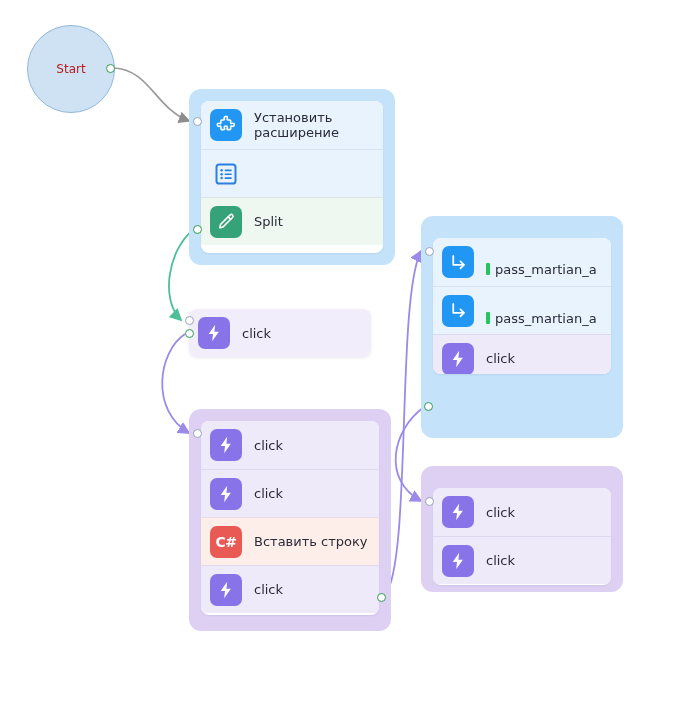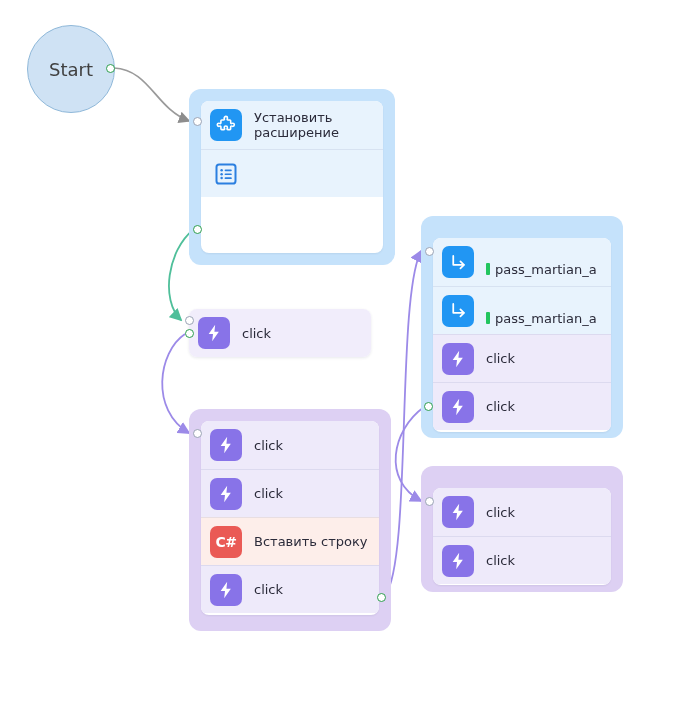--- a/index.html
+++ b/index.html
@@ -9,21 +9,21 @@
     overflow:hidden;position:relative;
   }
   #canvas{position:absolute;left:0;top:0;width:688px;height:708px;}
   #edges{position:absolute;left:0;top:0;width:688px;height:708px;pointer-events:none;}
 
   
   .start-node{
     position:absolute;border-radius:50%;
     background:#cfe2f4;border:1px solid #8fb8d9;
     display:flex;align-items:center;justify-content:center;
-    color:#404040;font-size:18px;
+    color:#b91c1c;font-size:12px;
   }
 
   
   .group{position:absolute;border-radius:12px;}
   .group.blue{background:#c5e2fb;}
   .group.purple{background:#ddd0f3;}
 
   
   .card{
     position:absolute;border-radius:8px;overflow:hidden;
@@ -131,20 +131,29 @@
             <circle cx="8.6" cy="9.3" r="1.25" fill="#2b7fe0"></circle>
             <circle cx="8.6" cy="13.2" r="1.25" fill="#2b7fe0"></circle>
             <circle cx="8.6" cy="17.1" r="1.25" fill="#2b7fe0"></circle>
             <rect x="11.6" y="8.5" width="7.2" height="1.7" rx=".85" fill="#2b7fe0"></rect>
             <rect x="11.6" y="12.4" width="7.2" height="1.7" rx=".85" fill="#2b7fe0"></rect>
             <rect x="11.6" y="16.3" width="7.2" height="1.7" rx=".85" fill="#2b7fe0"></rect>
           </svg>
         </span>
       </div>
 
+      <div class="row bg-green">
+        <span class="icon green-fill">
+          <svg width="20" height="20" viewBox="0 0 24 24" fill="none" stroke="#fff" stroke-width="1.9" stroke-linejoin="round" stroke-linecap="round">
+            <path d="M16.8 3.6a2.1 2.1 0 0 1 3 3L8.5 17.9l-4 1 1-4z"></path>
+            <path d="M14.6 5.8l3 3"></path>
+          </svg>
+        </span>
+        <span class="row-label">Split</span>
+      </div>
     </div>
   </div>
 
   <div class="card solo" style="position:absolute;left:189px;top:309px;width:182px;height:48px;">
     <div class="row bg-plain">
       <span class="icon violet-fill">
         <svg width="20" height="20" viewBox="0 0 24 24" fill="#fff">
           <path d="M13.4 2L5.6 13.1h5.2L9.8 22l8-11.4h-5.3z"></path>
         </svg>
       </span>
@@ -185,21 +194,21 @@
           <svg width="20" height="20" viewBox="0 0 24 24" fill="#fff">
               <path d="M13.4 2L5.6 13.1h5.2L9.8 22l8-11.4h-5.3z"></path>
             </svg>
         </span>
         <span class="row-label">click</span>
       </div>
     </div>
   </div>
 
   <div class="group blue" style="left:421px;top:216px;width:202px;height:222px;">
-    <div class="card" style="left:12px;top:22px;width:178px;height:194px;">
+    <div class="card" style="left:12px;top:22px;width:178px;height:136px;">
 
       <div class="row bg-blue">
         <span class="icon blue-fill">
           <svg width="21" height="21" viewBox="0 0 24 24" fill="none" stroke="#fff" stroke-width="2" stroke-linejoin="round" stroke-linecap="round">
             <path d="M6 4.5v10.2h12"></path>
             <path d="M14.2 10.8l4 3.9-4 3.9"></path>
           </svg>
         </span>
         <span class="row-label">
           <span class="marker"></span><span>pass_martian_a</span>

